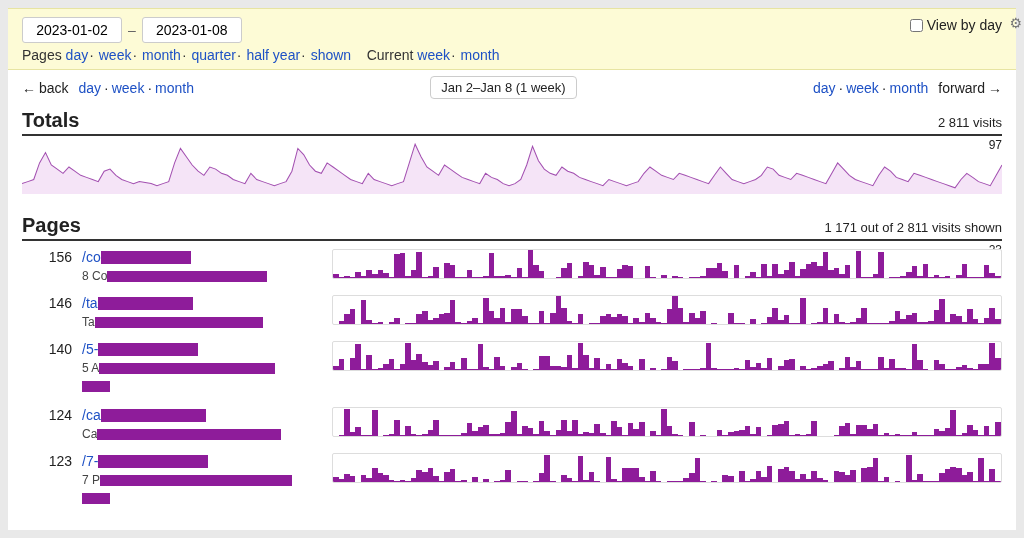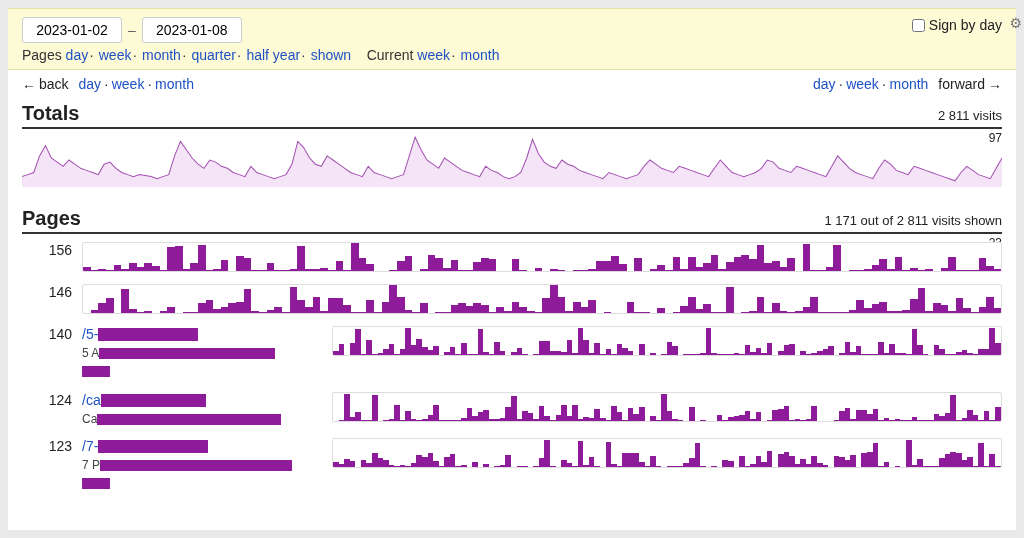--- a/index.html
+++ b/index.html
@@ -156,33 +156,34 @@
       <a>half year</a><span class="dot">·</span>
       <a>shown</a>
       &nbsp;&nbsp;
       <span class="label">Current</span>
       <a>week</a><span class="dot">·</span>
       <a>month</a>
     </div>
     <div class="filter-box">
       <label class="viewbyday">
         <input type="checkbox" style="">
-        <span>Sign by day</span>
+        <span>View by day</span>
       </label>
     </div>
   </div>
 
   <div class="nav-row">
     <div class="left">
       <span class="arrow">←</span>
       <span>back</span>&nbsp;
       <a>day</a><span class="dot">·</span>
       <a>week</a><span class="dot">·</span>
       <a>month</a>
     </div>
+    <div class="range-pill">Jan 2–Jan 8 (1 week)</div>
     <div class="right">
       <a>day</a><span class="dot">·</span>
       <a>week</a><span class="dot">·</span>
       <a>month</a>&nbsp;
       <span>forward</span>
       <span class="arrow">→</span>
     </div>
   </div>
 
   <div class="section">
@@ -202,20 +203,30 @@
   <div class="section" style="margin-top:16px;">
     <h2>
       <span>Pages</span>
       <span class="right-label">1 171 out of 2 811 visits shown</span>
     </h2>
     <div class="pages-body">
       <span class="ymax">23</span>
       <div id="page-rows">
           <div class="page-row">
             <div class="count">156</div>
+            <div class="pathcol">
+              <div class="path">
+                <a>/co</a>
+                <span class="redact-bar" style="width: 90px;"></span>
+              </div>
+              <div class="sub">
+                <span>8 Co</span>
+                <span class="redact-bar sm" style="width: 160px;"></span>
+              </div>
+            </div>
             <div class="spark">
               <div class="bars">
                 <div style="height: 13%;"></div>
                 <div style="height: 2%;"></div>
                 <div style="height: 8%;"></div>
                 <div style="height: 2%;"></div>
                 <div style="height: 22%;"></div>
                 <div style="height: 6%;"></div>
                 <div style="height: 28%;"></div>
                 <div style="height: 13%;"></div>
@@ -329,20 +340,30 @@
                 <div style="height: 4%;"></div>
                 <div style="height: 3%;"></div>
                 <div style="height: 45%;"></div>
                 <div style="height: 17%;"></div>
                 <div style="height: 7%;"></div>
               </div>
             </div>
           </div>
           <div class="page-row">
             <div class="count">146</div>
+            <div class="pathcol">
+              <div class="path">
+                <a>/ta</a>
+                <span class="redact-bar" style="width: 95px;"></span>
+              </div>
+              <div class="sub">
+                <span>Ta</span>
+                <span class="redact-bar sm" style="width: 168px;"></span>
+              </div>
+            </div>
             <div class="spark">
               <div class="bars">
                 <div style="height: 0%;"></div>
                 <div style="height: 10%;"></div>
                 <div style="height: 36%;"></div>
                 <div style="height: 55%;"></div>
                 <div style="height: 1%;"></div>
                 <div style="height: 87%;"></div>
                 <div style="height: 15%;"></div>
                 <div style="height: 4%;"></div>

